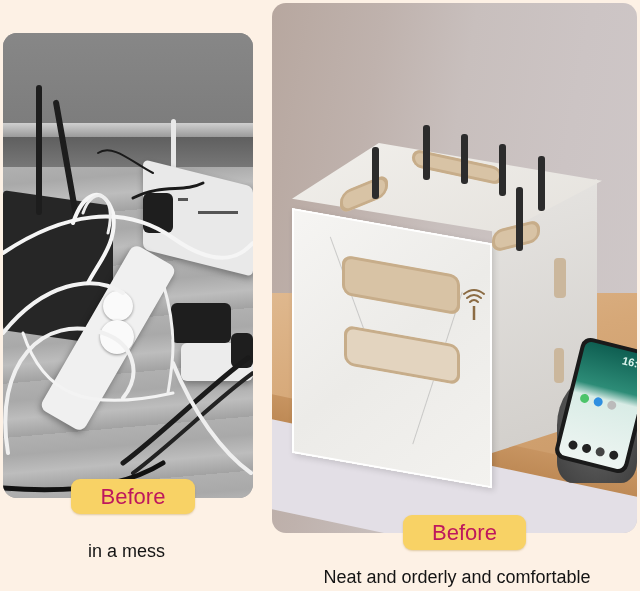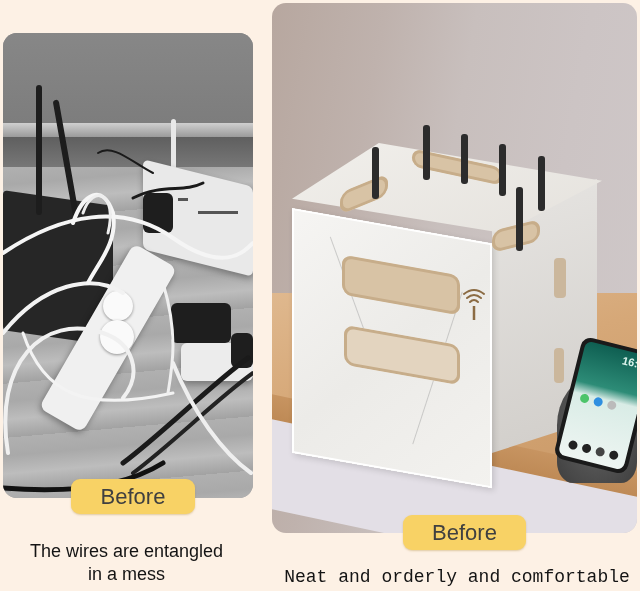--- a/index.html
+++ b/index.html
@@ -56,29 +56,29 @@
 
   .phone-stand { position:absolute; left:285px; top:375px; width:80px; height:105px; background: radial-gradient(ellipse at 50% 40%, #6a6a6a, #3e3e3e); border-radius: 45% 45% 20% 20%; }
   .phone { position:absolute; left:295px; top:340px; width:75px; height:125px; background:#1a1a1a; border-radius: 10px; transform: rotate(14deg); }
   .phone-screen { position:absolute; left:4px; top:4px; right:4px; bottom:4px; border-radius: 7px; background: linear-gradient(180deg,#0f5f52 0%,#2d8c77 35%,#d9ece6 45%,#eef5f2 100%); overflow:hidden; }
   .phone-time { position:absolute; right:5px; top:4px; color:#d9f3ea; font-size:11px; font-weight:bold; }
   .phone-icon { position:absolute; width:9px; height:9px; border-radius:50%; }
 
   
   .badge {
     position: absolute; background: #f8d265;
-    border-radius: 9px; color: #404040;
+    border-radius: 9px; color: #be185d;
     font-size: 22px; text-align: center;
     box-shadow: 0 1px 2px rgba(170,130,40,.35);
   }
   #before-badge { left: 71px; top: 479px; width: 124px; height: 35px; line-height: 36px; }
   #after-badge { left: 403px; top: 515px; width: 123px; height: 35px; line-height: 36px; }
   .caption { position: absolute; color: #141414; font-size: 18px; text-align: center; line-height: 23px; }
   #before-caption { left: 0px; top: 540px; width: 253px; }
-  #after-caption { left: 282px; top: 566px; width: 350px; white-space: nowrap; font-family: Liberation Mono, monospace; }
+  #after-caption { left: 282px; top: 566px; width: 350px; white-space: nowrap; }
 </style>
 </head>
 <body>
 
 <div class="panel" id="before-panel">
   <div class="wall"></div>
   <div class="skirting"></div>
   <div class="skirting2"></div>
   <div class="floor"></div>
 
@@ -113,21 +113,20 @@
       <path d="M0 455 C 60 460, 120 455, 160 430" stroke="#111" stroke-width="5"></path>
       <path d="M170 330 C 190 380, 220 420, 248 440" stroke="#efefef" stroke-width="4"></path>
       <path d="M160 250 C 175 300, 170 330, 165 360" stroke="#f0f0f0" stroke-width="3"></path>
       <path d="M95 120 C 110 110, 130 130, 150 140" stroke="#1a1a1a" stroke-width="2"></path>
     </g>
   </svg>
 </div>
 
 <div class="badge" id="before-badge">Before</div>
 <div class="caption" id="before-caption">
-  <div>The wires are entangled</div>
   <div>in a mess</div>
 </div>
 
 <div class="panel" id="after-panel">
   <div class="shelf"></div>
   <div class="shelf-edge"></div>
   <div class="below"></div>
 
   <div class="box-side"></div>
   <div class="side-hole" style="left:282px;top:255px;width:12px;height:40px;"></div>

